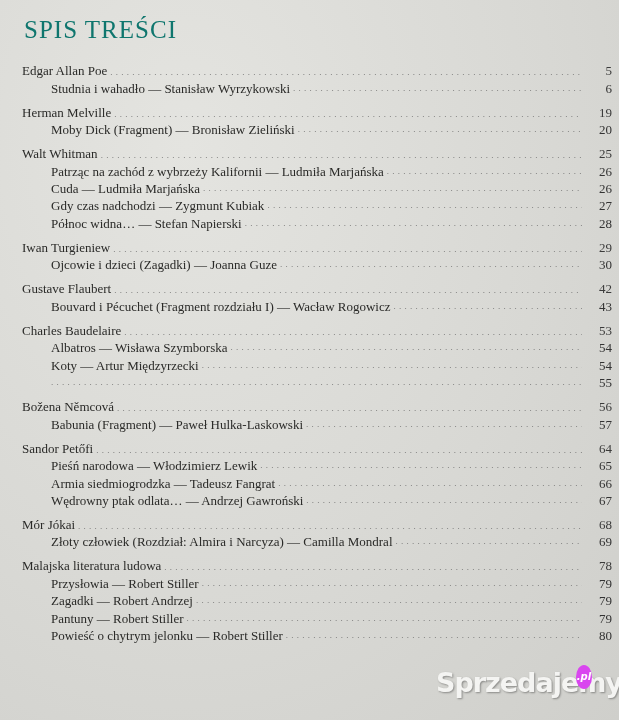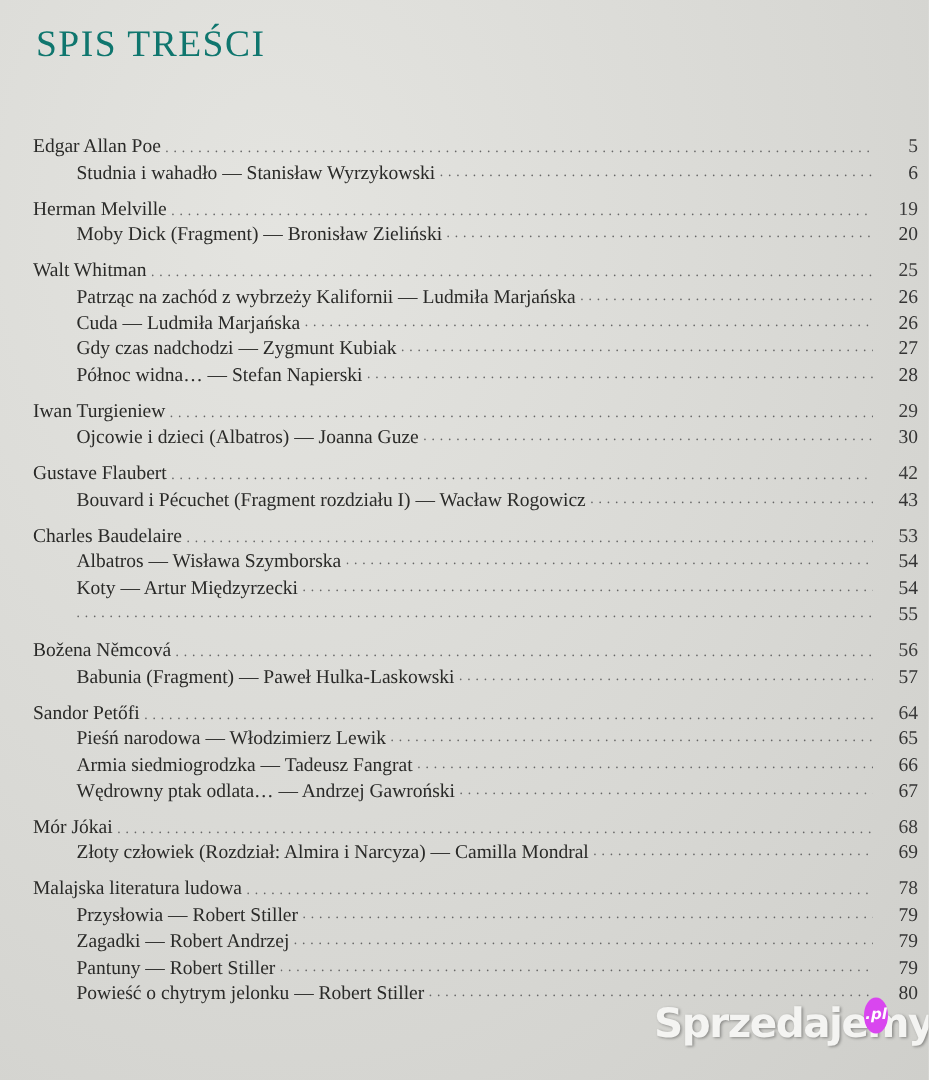--- a/index.html
+++ b/index.html
@@ -10,21 +10,21 @@
     font-family:"Liberation Serif","DejaVu Serif",serif;
     color:#2a2a28;
     position:relative;
   }
   .page { position:absolute; left:0; top:0; width:619px; height:720px; }
   .title {
     position:absolute; left:24px; top:16px;
     font-size:25px; letter-spacing:1px; color:#0f766e;
     font-weight:normal;
   }
-  .toc { position:absolute; left:22px; top:88px; width:590px; }
+  .toc { position:absolute; left:22px; top:62px; width:590px; }
   .section { margin-bottom:7px; }
   .row {
     display:flex; align-items:baseline;
     height:17.3px; font-size:13px; line-height:17px;
   }
   .row.author { padding-left:0; }
   .row.work { padding-left:29px;align-items:flex-end; }
   .row .label { white-space:nowrap; padding-right:3px; }
   .row .dots {
     flex:1; overflow:hidden; white-space:nowrap;
@@ -110,21 +110,21 @@
           <span class="page-num">28</span>
         </div>
       </div>
       <div class="section">
         <div class="row author">
           <span class="label">Iwan Turgieniew</span>
           <span class="dots"></span>
           <span class="page-num">29</span>
         </div>
         <div class="row work">
-          <span class="label">Ojcowie i dzieci (Albatros) — Joanna Guze</span>
+          <span class="label">Ojcowie i dzieci (Zagadki) — Joanna Guze</span>
           <span class="dots"></span>
           <span class="page-num">30</span>
         </div>
       </div>
       <div class="section">
         <div class="row author">
           <span class="label">Gustave Flaubert</span>
           <span class="dots"></span>
           <span class="page-num">42</span>
         </div>

